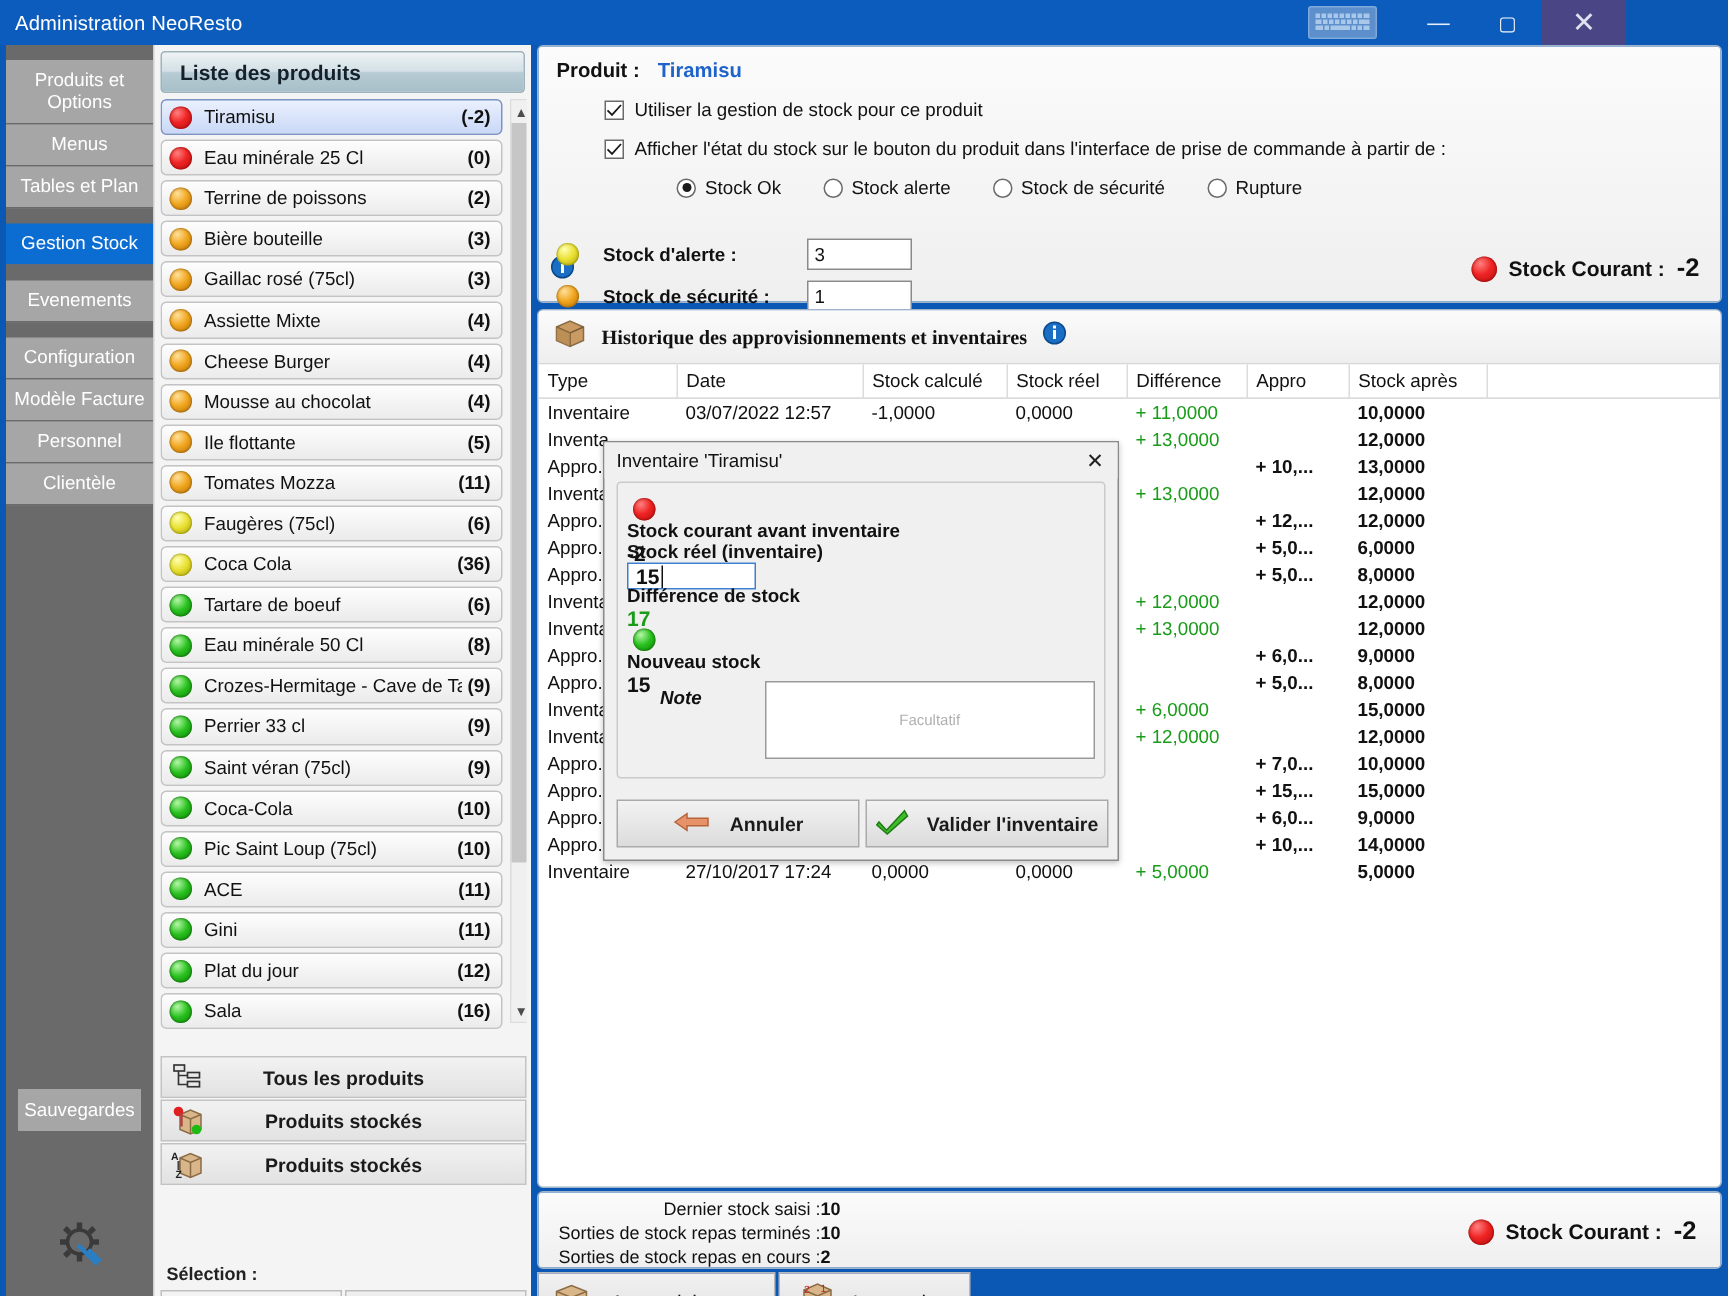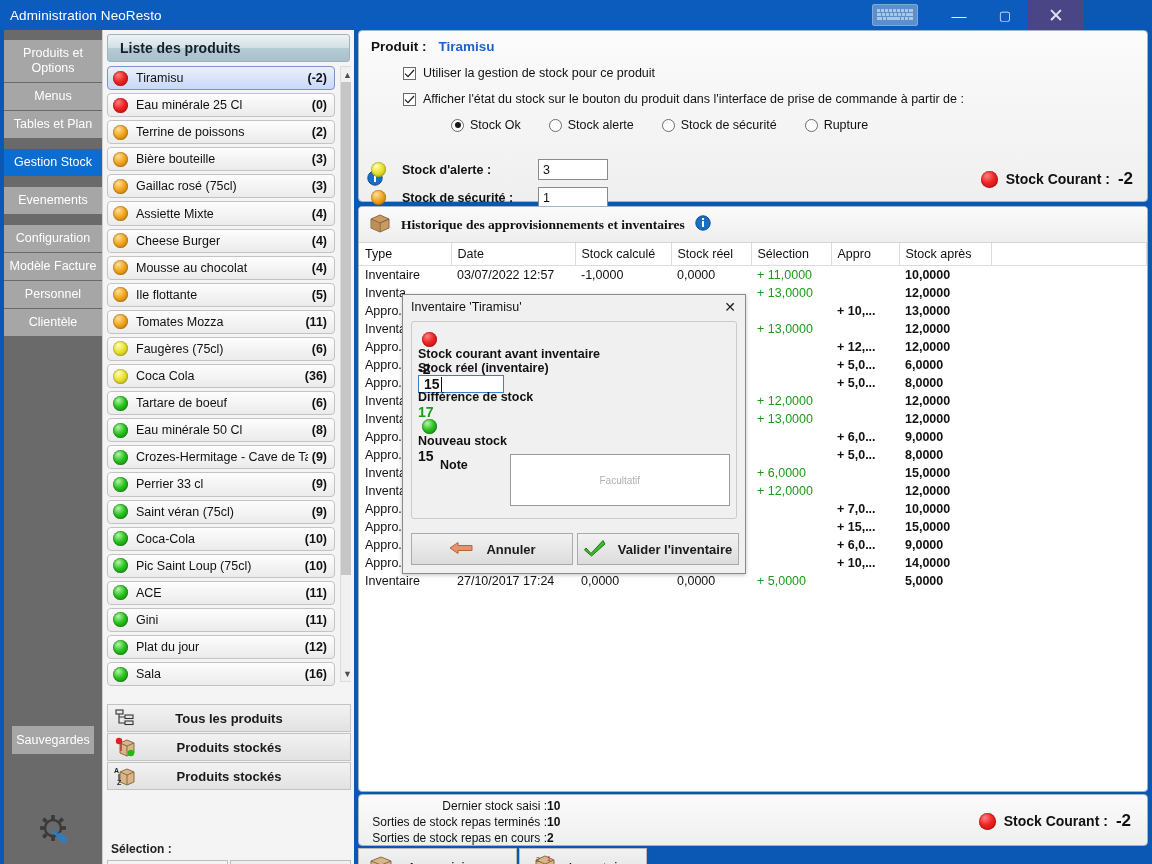--- a/index.html
+++ b/index.html
@@ -606,21 +606,21 @@
             <col style="width:68px">
             <col style="width:92px">
             <col>
         </colgroup>
         <thead>
             <tr id="histHead">
               <th>Type</th>
               <th>Date</th>
               <th>Stock calculé</th>
               <th>Stock réel</th>
-              <th>Sélection</th>
+              <th>Différence</th>
               <th>Appro</th>
               <th>Stock après</th>
               <th></th>
             </tr>
           </thead>
         <tbody id="histBody">
             <tr>
               <td>Inventaire</td>
               <td>03/07/2022 12:57</td>
               <td>-1,0000</td>
@@ -884,21 +884,21 @@
       </div>
       <div class="d-row">
         <span class="d-led">
             <span class="p-led led-green"></span>
           </span>
         <span class="d-lbl">Nouveau stock</span>
         <span class="d-val">15</span>
       </div>
       <div class="d-note">
         <span class="d-led"></span>
-        <span class="d-lbl" style="width:72px;padding-top:4px;">Note</span>
+        <span class="d-lbl" style="width:72px;padding-top:4px;font-style:italic;">Note</span>
         <span class="note-box">
             <span>Facultatif</span>
           </span>
       </div>
     </div>
     <div class="dlg-btns">
       <div class="dlg-btn">
         <span>
           <svg width="26" height="14" viewBox="0 0 26 14">
             <path d="M2 7 L10 1.5 L10 4.5 L24 4.5 L24 9.5 L10 9.5 L10 12.5 Z" fill="#e8926a" stroke="#b5643c" stroke-width="1"></path>

